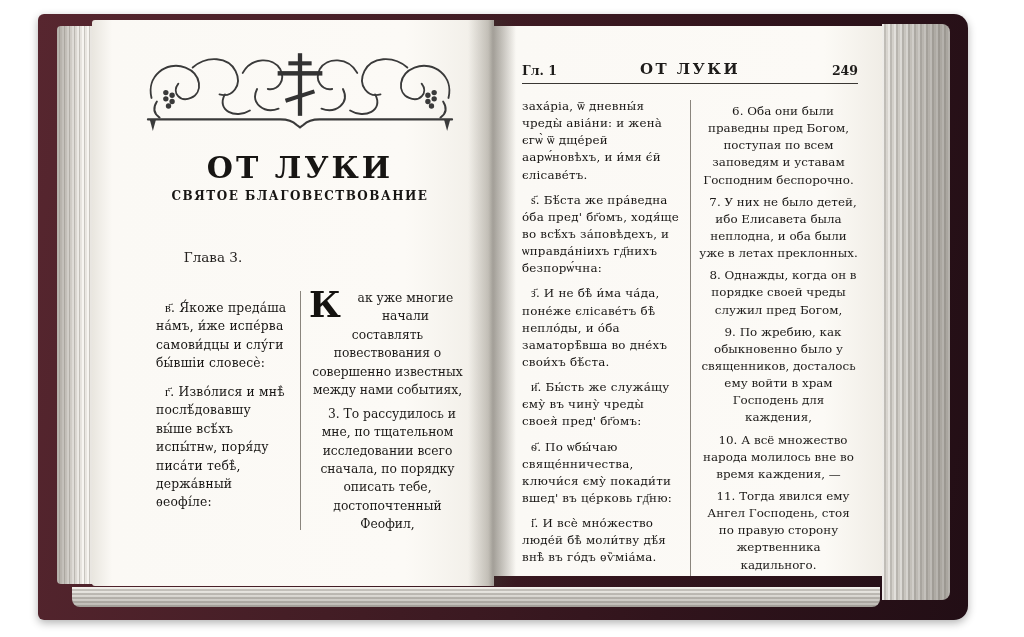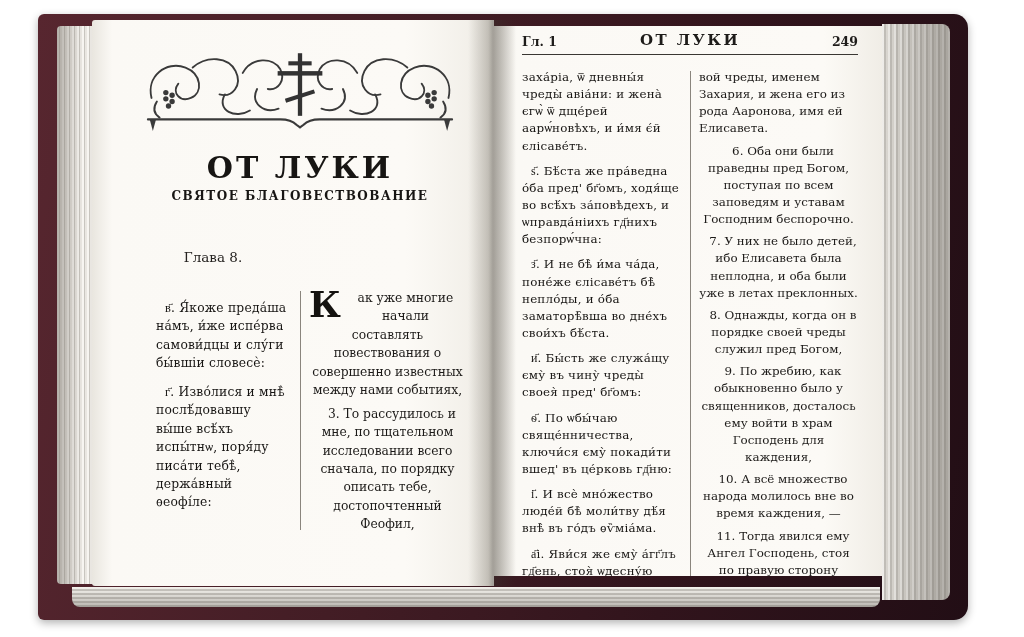--- a/index.html
+++ b/index.html
@@ -42,21 +42,21 @@
   .col-rus{font-size:12.3px;line-height:1.5;color:#1c1a18;}
   .v{margin:0;}
   .col-slav .v{margin-top:10px;text-indent:9px;}
   .col-rus .v{margin-top:5px;text-indent:9px;text-align:center;}
   .v.first{margin-top:0;text-indent:0;position:relative;}
   .dc{float:left;font-size:35px;line-height:.82;font-weight:bold;padding:2px 4px 0 0;color:#14120f;}
   .zach{position:absolute;left:-26px;top:1px;width:22px;text-align:center;
         font-size:10px;line-height:1.15;color:#2a2724;}
   .zach span{display:block;}
   
-  .pr-inner{padding:5px 24px 0 28px;}
+  .pr-inner{padding:34px 24px 0 28px;}
   .rp-header{display:grid;grid-template-columns:1fr auto 1fr;align-items:end;
         border-bottom:1.5px solid #3a3733;padding-bottom:5px;}
   .rp-header .h-left{font-size:12.5px;font-weight:bold;text-align:left;}
   .rp-header .h-center{font-size:15px;font-weight:bold;letter-spacing:2.5px;text-align:center;}
   .rp-header .h-right{font-size:12.5px;font-weight:bold;text-align:right;}
   .cols-r{margin-top:14px;}
   .cols-r .col-slav{padding-left:0;font-size:11.9px;line-height:1.44;}
   .cols-r .col-rus{font-size:11.9px;line-height:1.44;}
   .cols-r .col-slav .v{margin-top:8px;}
   .cols-r .col-rus .v{margin-top:5px;}
@@ -106,21 +106,21 @@
         <g fill="#3a3a3a" stroke="none">
           <path d="M12 82 l7 0 l-3.5 13 z"></path>
           <path d="M341 82 l7 0 l-3.5 13 z"></path>
         </g>
       </svg>
 
       <div class="title">ОТ ЛУКИ</div>
       <div class="subtitle">СВЯТОЕ БЛАГОВЕСТВОВАНИЕ</div>
 
       <div class="chap-row">
-        <div class="chap">Глава 8.</div>
+        <div class="chap">Глава 3.</div>
       </div>
 
       <div class="cols">
         <div class="col-divider"></div>
 
         <div class="col col-slav">
           <p class="v">в҃. Я́коже преда́ша на́мъ, и́же испе́рва самови́дцы и слу́ги бы́вшіи словесѐ:</p><p class="v">г҃. Изво́лися и мнѣ̀ послѣ́довавшу вы́ше всѣ́хъ испы́тнѡ, поря́ду писа́ти тебѣ̀, держа́вный ѳеофі́ле:</p><span></span>
           
         </div>
 
@@ -146,21 +146,20 @@
       <div class="cols cols-r">
         <div class="col-divider"></div>
 
         <div class="col col-slav">
           <p class="cont">заха́ріа, ѿ дневны́я чреды̀ авіа́ни: и жена̀ єгѡ̀ ѿ дще́рей аарѡ́новѣхъ, и и́мя є́й єлісаве́тъ.</p>
           <p class="v">ѕ҃. Бѣ́ста же пра́ведна о́ба пред' бг҃омъ, ходя́ще во всѣ́хъ за́повѣдехъ, и ѡправда́ніихъ гд҃нихъ безпорѡ́чна:</p><p class="v">з҃. И не бѣ̀ и́ма ча́да, поне́же єлісаве́тъ бѣ̀ непло́ды, и о́ба заматорѣ̑вша во дне́хъ свои́хъ бѣ́ста.</p><p class="v">и҃. Бы́сть же служа́щу єму̀ въ чину̀ чреды̀ своея̀ пред' бг҃омъ:</p><p class="v">ѳ҃. По ѡбы́чаю свяще́нничества, ключи́ся єму̀ покади́ти вшед' въ це́рковь гд҃ню:</p><p class="v">і҃. И всѐ мно́жество люде́й бѣ̀ моли́тву дѣ́я внѣ̀ въ го́дъ ѳѷміа́ма.</p><p class="v">а҃і. Яви́ся же єму̀ а́гг҃лъ гд҃ень, стоя̀ ѡдесну́ю олтаря̀ кади́льнагѡ:</p><span></span>
           
         </div>
 
         <div class="col col-rus">
-          <p class="cont">вой чреды, именем Захария, и жена его из рода Ааронова, имя ей Елисавета.</p>
           <p class="v">6. Оба они были праведны пред Богом, поступая по всем заповедям и уставам Господним беспорочно.</p><p class="v">7. У них не было детей, ибо Елисавета была неплодна, и оба были уже в летах преклонных.</p><p class="v">8. Однажды, когда он в порядке своей чреды служил пред Богом,</p><p class="v">9. По жребию, как обыкновенно было у священников, досталось ему войти в храм Господень для каждения,</p><p class="v">10. А всё множество народа молилось вне во время каждения, —</p><p class="v">11. Тогда явился ему Ангел Господень, стоя по правую сторону жертвенника кадильного.</p><span></span>
         </div>
       </div>
     </div>
   </div>
 
   <div class="gutter"></div>
 </div>
 
 </body></html>

